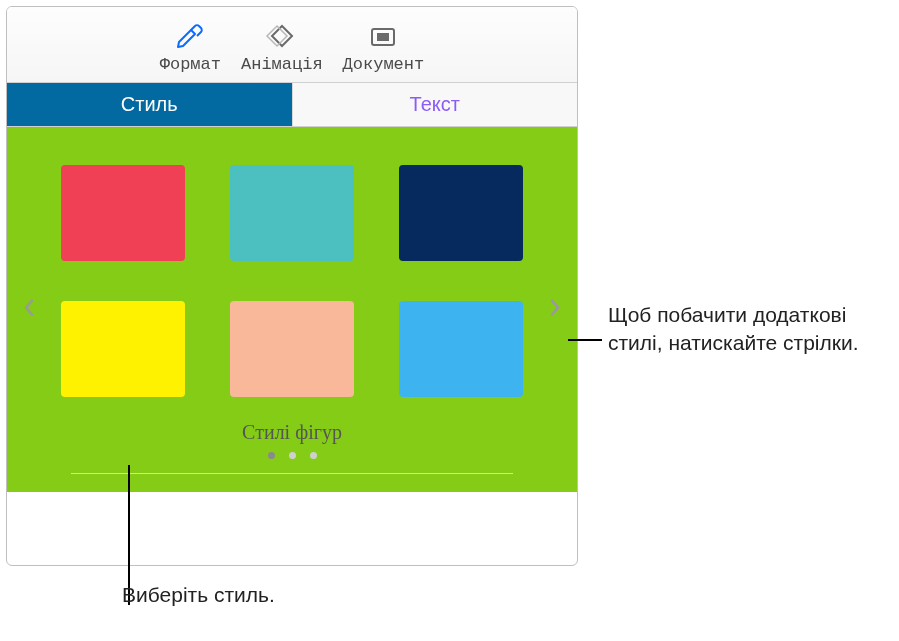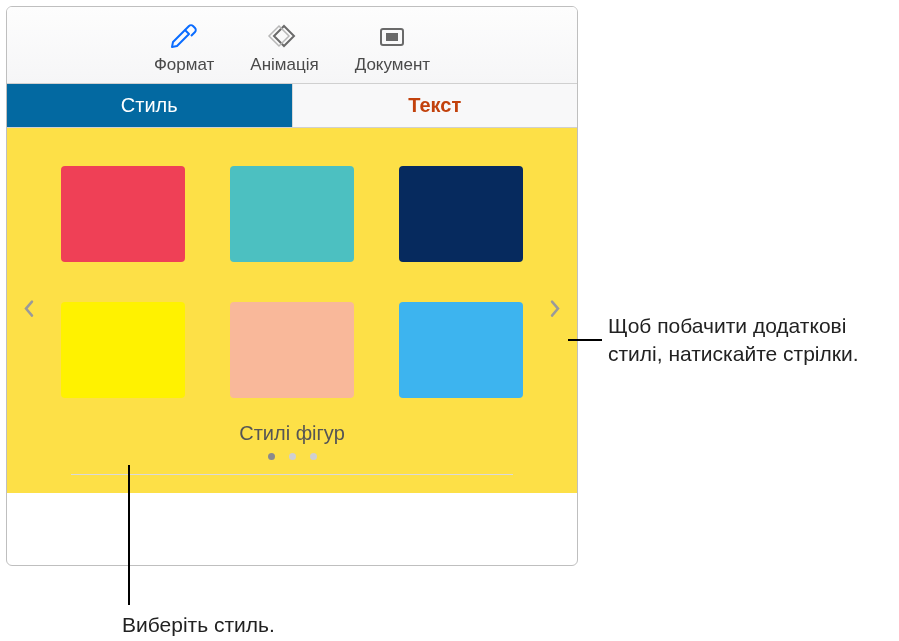--- a/index.html
+++ b/index.html
@@ -17,24 +17,25 @@
       width: 572px;
       height: 560px;
       border: 1px solid #bfbfbf;
       border-radius: 6px;
       background: #fff;
       overflow: hidden;
     }
     .toolbar {
       display: flex;
       justify-content: center;
-      gap: 36px;
+      gap: 20px;
       padding: 14px 0 8px 0;
       background: linear-gradient(#fdfdfd, #f6f6f7);
       border-bottom: 1px solid #d0d0d0;
+      font-family: Liberation Mono, monospace;
     }
     .toolbar-item {
       display: flex;
       flex-direction: column;
       align-items: center;
       gap: 4px;
       cursor: pointer;
       color: #4a4a4a;
     }
     .toolbar-item.active { color: #0a6cff; }
@@ -53,35 +54,35 @@
     .tabs {
       display: flex;
       background: #f8f8f9;
       border-bottom: 1px solid #d0d0d0;
     }
     .tab {
       flex: 1;
       text-align: center;
       padding: 10px 0;
       font-size: 20px;
-      color: #c2410c;
+      color: #8b5cf6;
       cursor: pointer;
       border-right: 1px solid #d8d8d8;
-      font-weight: bold;
     }
     .tab:last-child { border-right: none; }
     .tab.active {
       background: #0369a1;
       color: #fff;
       font-weight: 500;
     }
     .styles-area {
       position: relative;
       padding: 38px 52px 18px 52px;
-      background: #fde047;
+      background: #84cc16;
+      font-family: Liberation Serif, serif;
     }
     .nav-arrow {
       position: absolute;
       top: 50%;
       transform: translateY(-60%);
       width: 24px;
       height: 24px;
       color: #9a9a9a;
       cursor: pointer;
       display: flex;
@@ -127,26 +128,26 @@
       background: #d9d9db;
     }
     .callout {
       position: absolute;
       font-size: 21px;
       color: #222;
       line-height: 1.35;
     }
     .callout-right {
       left: 608px;
-      top: 312px;
+      top: 301px;
       width: 280px;
     }
     .callout-bottom {
       left: 122px;
-      top: 611px;
+      top: 581px;
     }
     .callout-line {
       position: absolute;
       background: #000;
     }
     .line-right {
       left: 568px;
       top: 339px;
       width: 34px;
       height: 1.5px;

